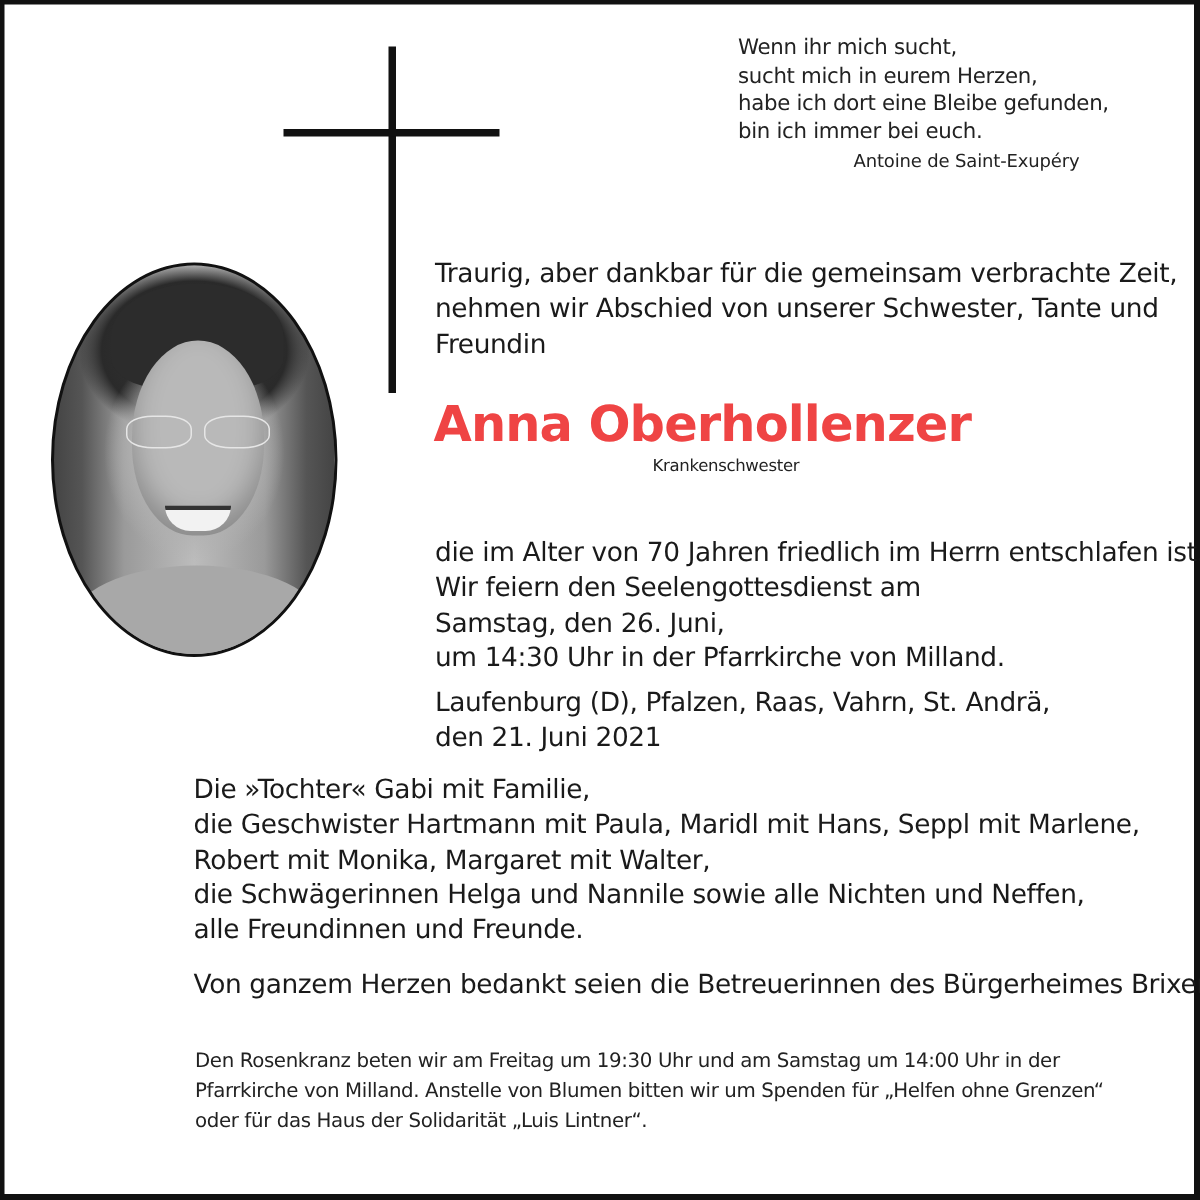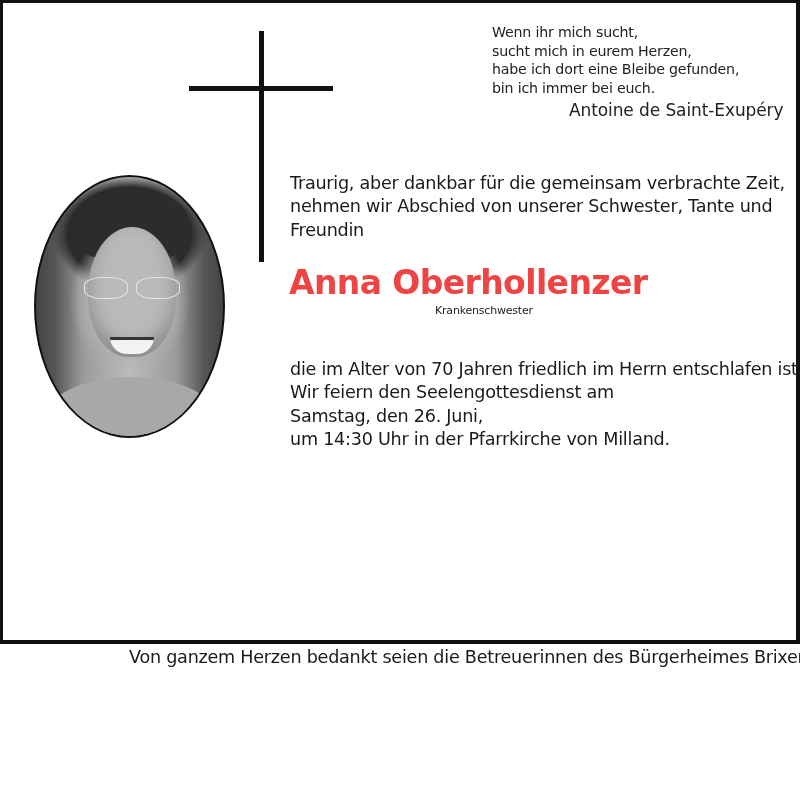--- a/index.html
+++ b/index.html
@@ -2,35 +2,35 @@
 <html><head>
   <meta charset="utf-8">
   <style>
     html, body { margin: 0; padding: 0; background: #ffffff; }
     body {
       width: 800px; height: 800px; position: relative; overflow: hidden;
       font-family: "DejaVu Sans", "Liberation Sans", sans-serif;
       color: #1a1a1a;
     }
     .frame {
-      position: absolute; left: 0; top: 0; width: 800px; height: 644px;
+      position: absolute; left: 0; top: 0; width: 800px; height: 800px;
       box-sizing: border-box;
       border-left: 3px solid #111; border-top: 3px solid #111;
       border-right: 4px solid #111; border-bottom: 4px solid #111;
       background: #fff;
     }
     .abs { position: absolute; }
 
     
     .quote {
       left: 489px; top: 20px; font-size: 14.2px; line-height: 18.5px;
       letter-spacing: -0.2px; white-space: pre; color: #222;
     }
     .quote-author {
-      left: 566px; top: 97px; font-size: 17px; color: #222; letter-spacing: -0.1px;
+      left: 566px; top: 97px; font-size: 12px; color: #222; letter-spacing: -0.1px;
     }
 
     
     .cross-v { left: 256px; top: 28px; width: 5px; height: 231px; background: #111; }
     .cross-h { left: 186px; top: 83px; width: 144px; height: 5px; background: #111; }
 
     
     .photo {
       left: 31px; top: 172px; width: 191px; height: 263px;
       border-radius: 50%; box-sizing: border-box; border: 2px solid #111;
@@ -115,16 +115,26 @@
 nehmen wir Abschied von unserer Schwester, Tante und
 Freundin</div>
 
   <div class="abs name">Anna Oberhollenzer</div>
   <div class="abs profession">Krankenschwester</div>
 
   <div class="abs body-text details">die im Alter von 70 Jahren friedlich im Herrn entschlafen ist.
 Wir feiern den Seelengottesdienst am
 Samstag, den 26. Juni,
 um 14:30 Uhr in der Pfarrkirche von Milland.</div>
+  <div class="abs body-text place-date">Laufenburg (D), Pfalzen, Raas, Vahrn, St. Andrä,
+den 21. Juni 2021</div>
 
+  <div class="abs body-text family">Die »Tochter« Gabi mit Familie,
+die Geschwister Hartmann mit Paula, Maridl mit Hans, Seppl mit Marlene,
+Robert mit Monika, Margaret mit Walter,
+die Schwägerinnen Helga und Nannile sowie alle Nichten und Neffen,
+alle Freundinnen und Freunde.</div>
   <div class="abs body-text thanks">Von ganzem Herzen bedankt seien die Betreuerinnen des Bürgerheimes Brixen.</div>
 
+  <div class="abs footer">Den Rosenkranz beten wir am Freitag um 19:30 Uhr und am Samstag um 14:00 Uhr in der
+Pfarrkirche von Milland. Anstelle von Blumen bitten wir um Spenden für „Helfen ohne Grenzen“
+oder für das Haus der Solidarität „Luis Lintner“.</div>
 </div>
 
 </body></html>

